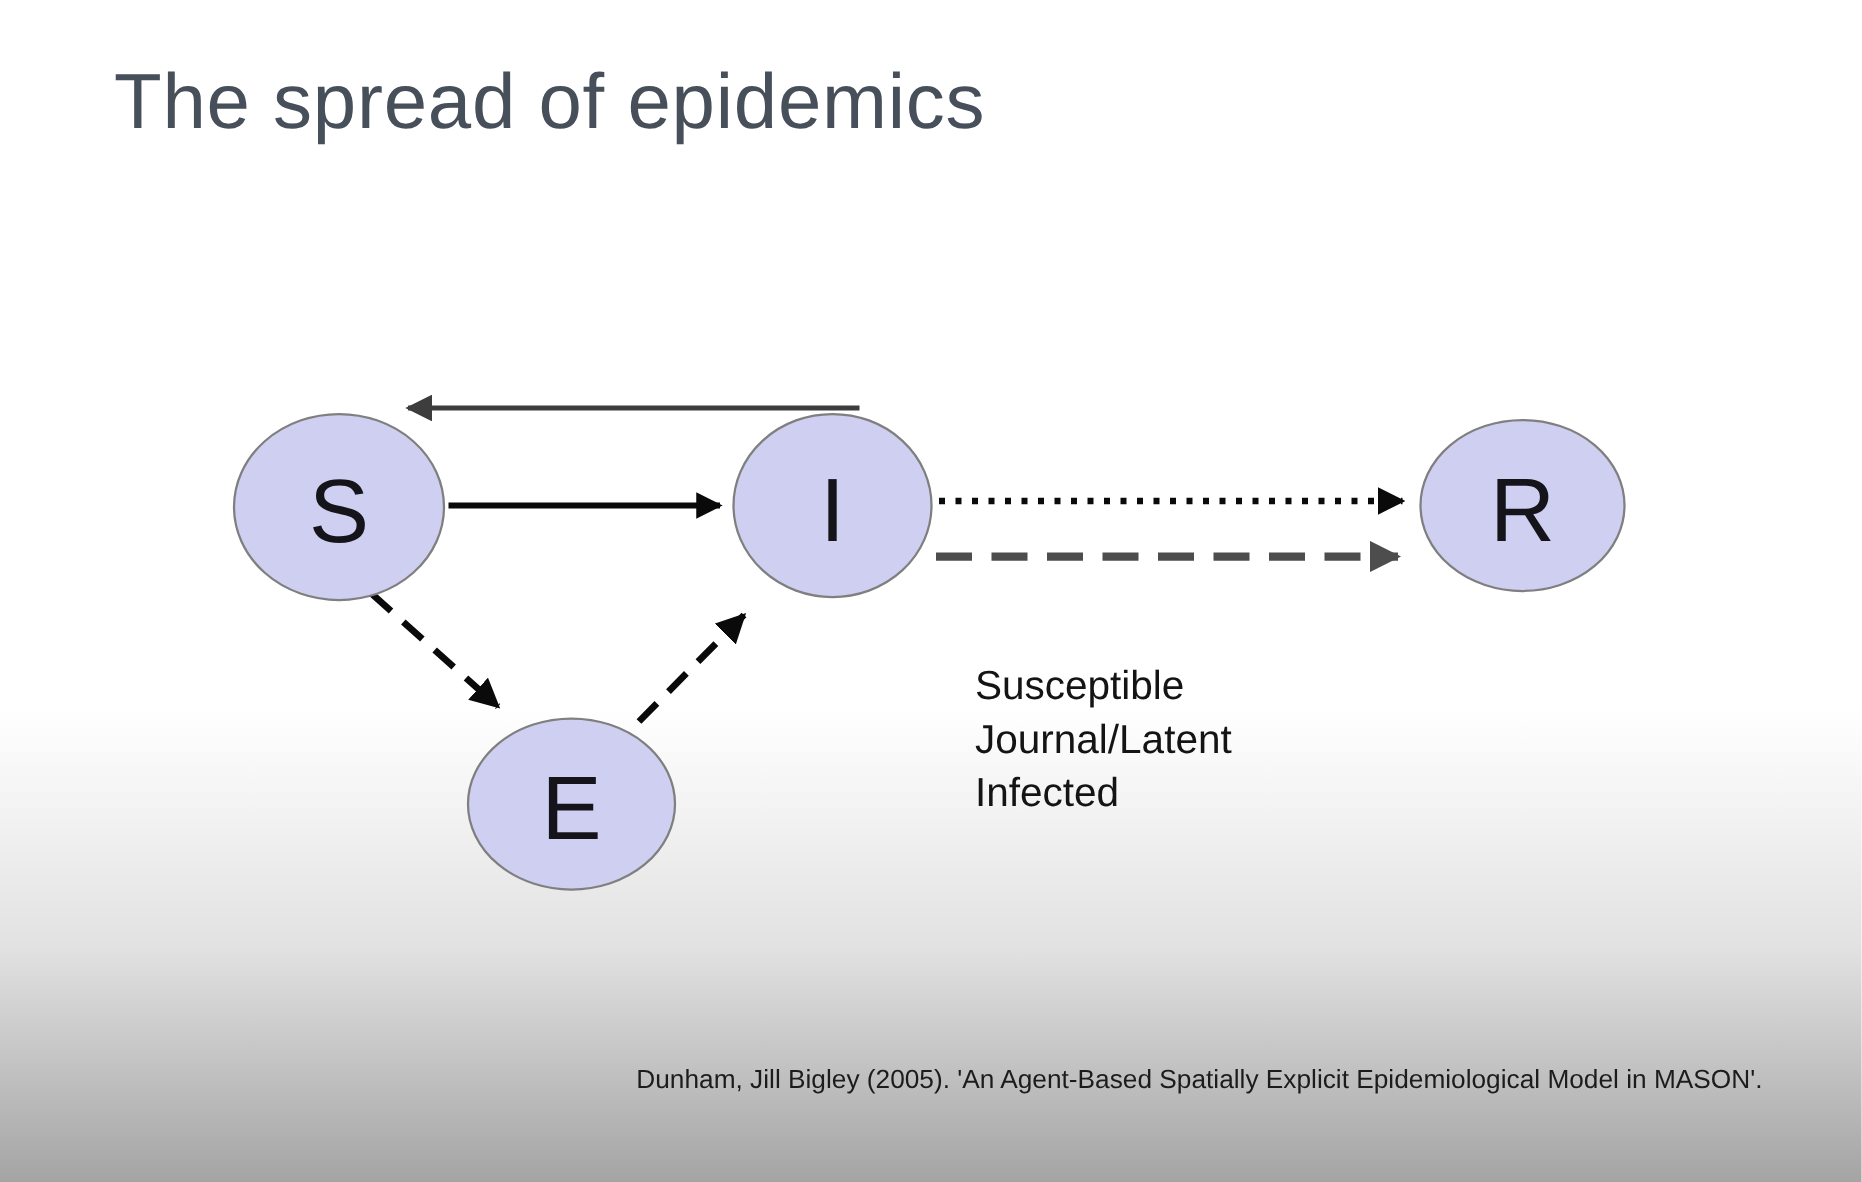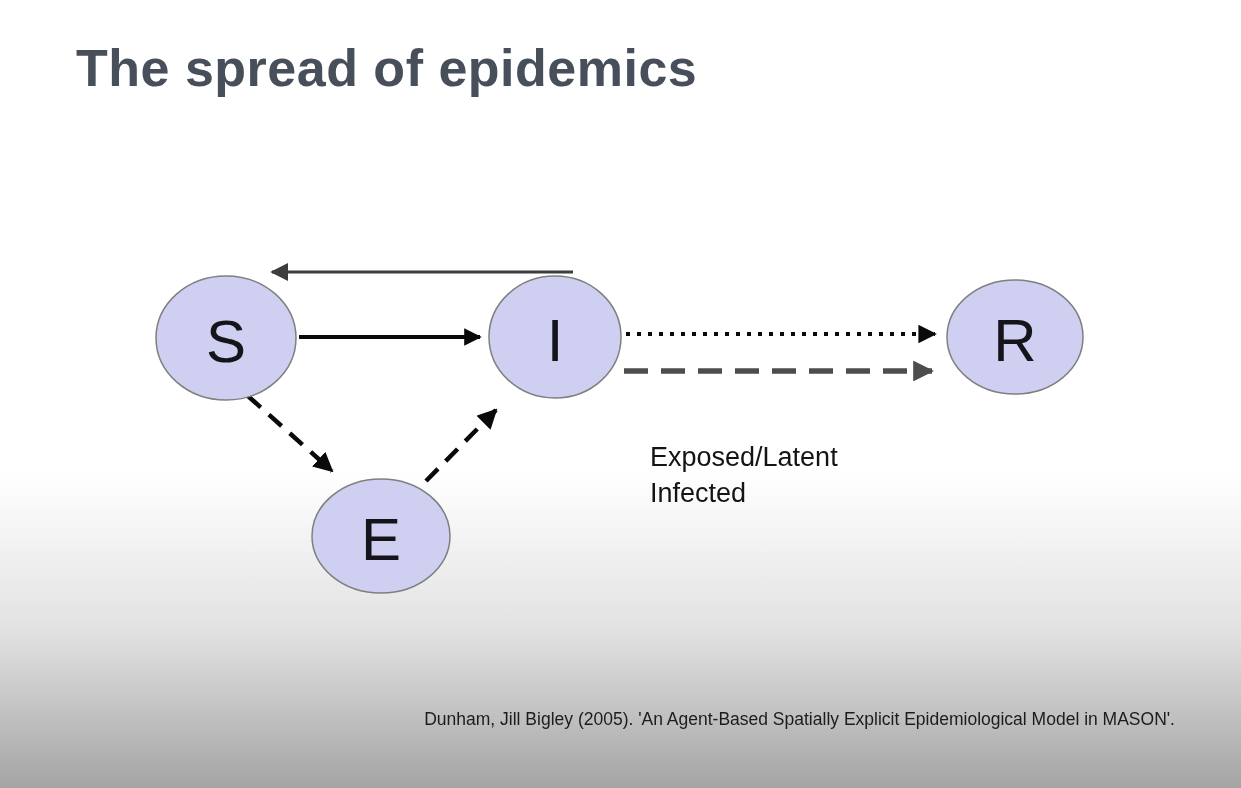--- a/index.html
+++ b/index.html
@@ -9,21 +9,21 @@
     position: relative;
     overflow: hidden;
     background: linear-gradient(180deg, #ffffff 0%, #ffffff 60%, #e2e2e2 80%, #a4a4a4 100%);
     font-family: "Liberation Sans", sans-serif;
   }
   .slide-title {
     position: absolute;
     left: 76px;
     top: 38px;
     font-size: 52px;
-    font-weight: 700;
+    font-weight: 400;
     color: #47505a;
     letter-spacing: 0.5px;
     margin: 0;
   }
   .diagram-svg {
     position: absolute;
     left: 0;
     top: 0;
     width: 1241px;
     height: 788px;
@@ -103,19 +103,20 @@
     <text class="node-label" x="1015" y="337" text-anchor="middle" dominant-baseline="central" dy="3">R</text>
   </g>
 
   <g>
     <ellipse cx="381" cy="536" rx="69" ry="57" fill="#cfcff2" stroke="#7f7f7f" stroke-width="1.5"></ellipse>
     <text class="node-label" x="381" y="536" text-anchor="middle" dominant-baseline="central" dy="3">E</text>
   </g>
 </svg>
 
 <div class="legend">
-  <div>Exposed/Latent</div>
+  <div>Susceptible</div>
+  <div>Journal/Latent</div>
   <div>Infected</div>
 </div>
 
 <div class="citation">
   <div>Dunham, Jill Bigley (2005). 'An Agent-Based Spatially Explicit Epidemiological Model in MASON'.</div>
 </div>
 
 </body></html>

